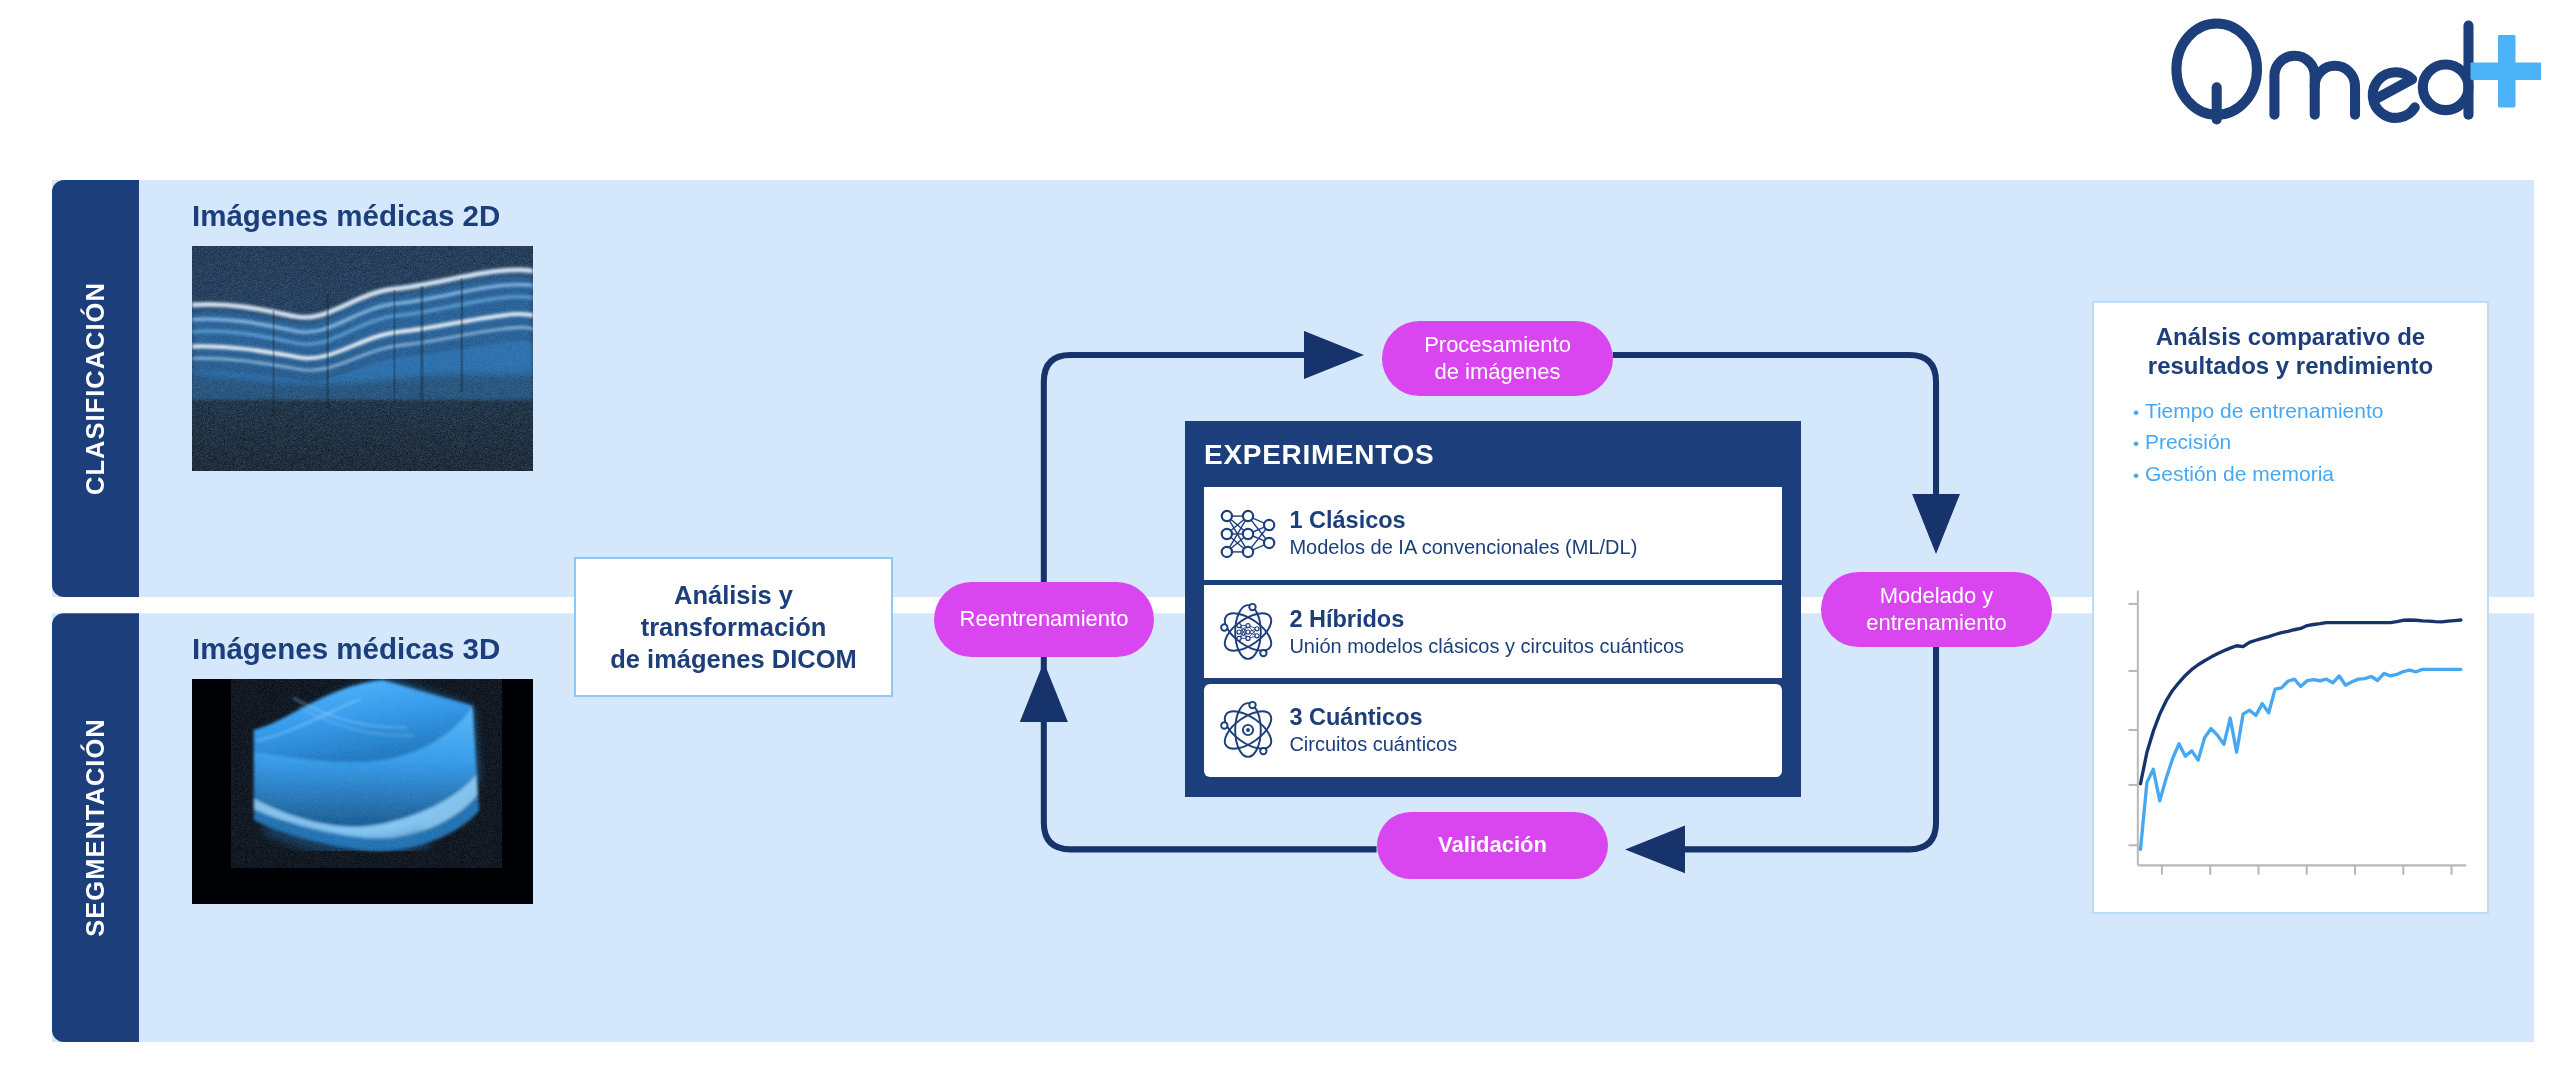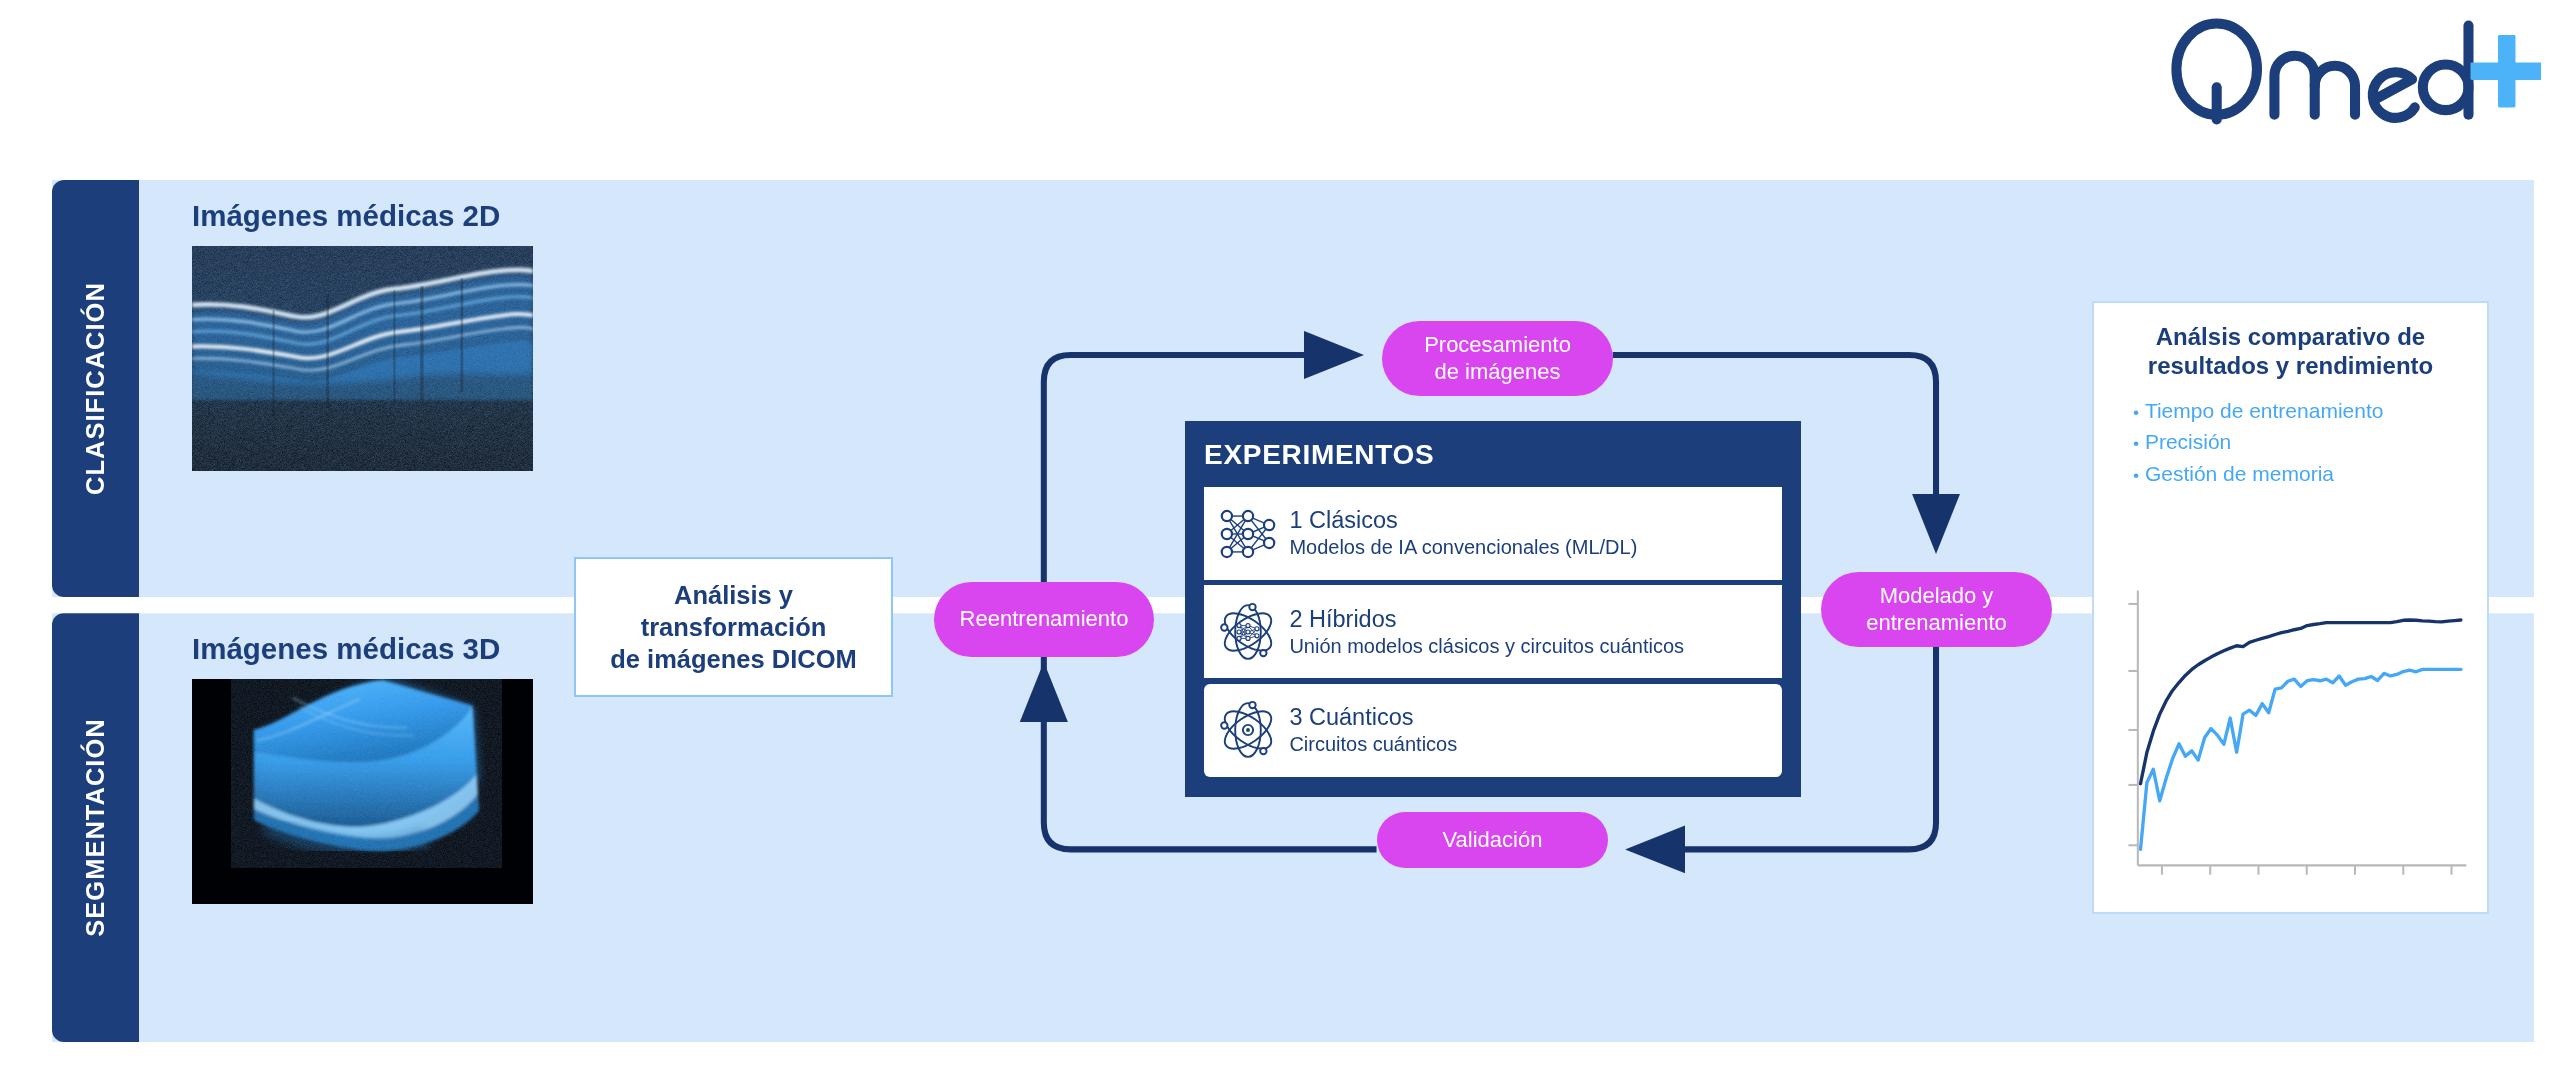--- a/index.html
+++ b/index.html
@@ -100,21 +100,21 @@
     display: flex; align-items: center; justify-content: center;
     text-align: center;
     color: #ffffff;
     font-size: 22px;
     line-height: 1.2;
     white-space: pre-line;
   }
   #pill-reentrenamiento { left: 934px; top: 582px;  width: 220px; height: 75px; }
   #pill-procesamiento   { left: 1382px; top: 321px;  width: 231px; height: 75px; }
   #pill-modelado        { left: 1821px; top: 572px;  width: 231px; height: 75px; }
-  #pill-validacion      { left: 1377px; top: 812px; width: 231px; height: 56px; }
+  #pill-validacion      { left: 1377px; top: 812px; width: 231px; height: 67px; font-weight: bold; }
 
   
   #experiments {
     position: absolute;
     left: 1185px; top: 421px;
     width: 616px; height: 376px;
     background: #1c3f7c;
     padding: 0 19px 14.8px 19px;
   }
   #experiments-title {
@@ -132,21 +132,21 @@
     align-items: center;
     padding: 0 12px;
     margin-bottom: 5.4px;
   }
   .exp-row:last-child { margin-bottom: 0; border-radius: 6px; }
   .exp-icon { width: 64px; height: 64px; flex: 0 0 64px; }
   .exp-text { margin-left: 9.4px; }
   .exp-title {
     color: #1c3f7c;
     font-size: 23.5px;
-    font-weight: normal;
+    font-weight: bold;
     line-height: 1.18;
   }
   .exp-sub {
     color: #1c3f7c;
     font-size: 20px;
     line-height: 1.22;
   }
 
   
   #results {

